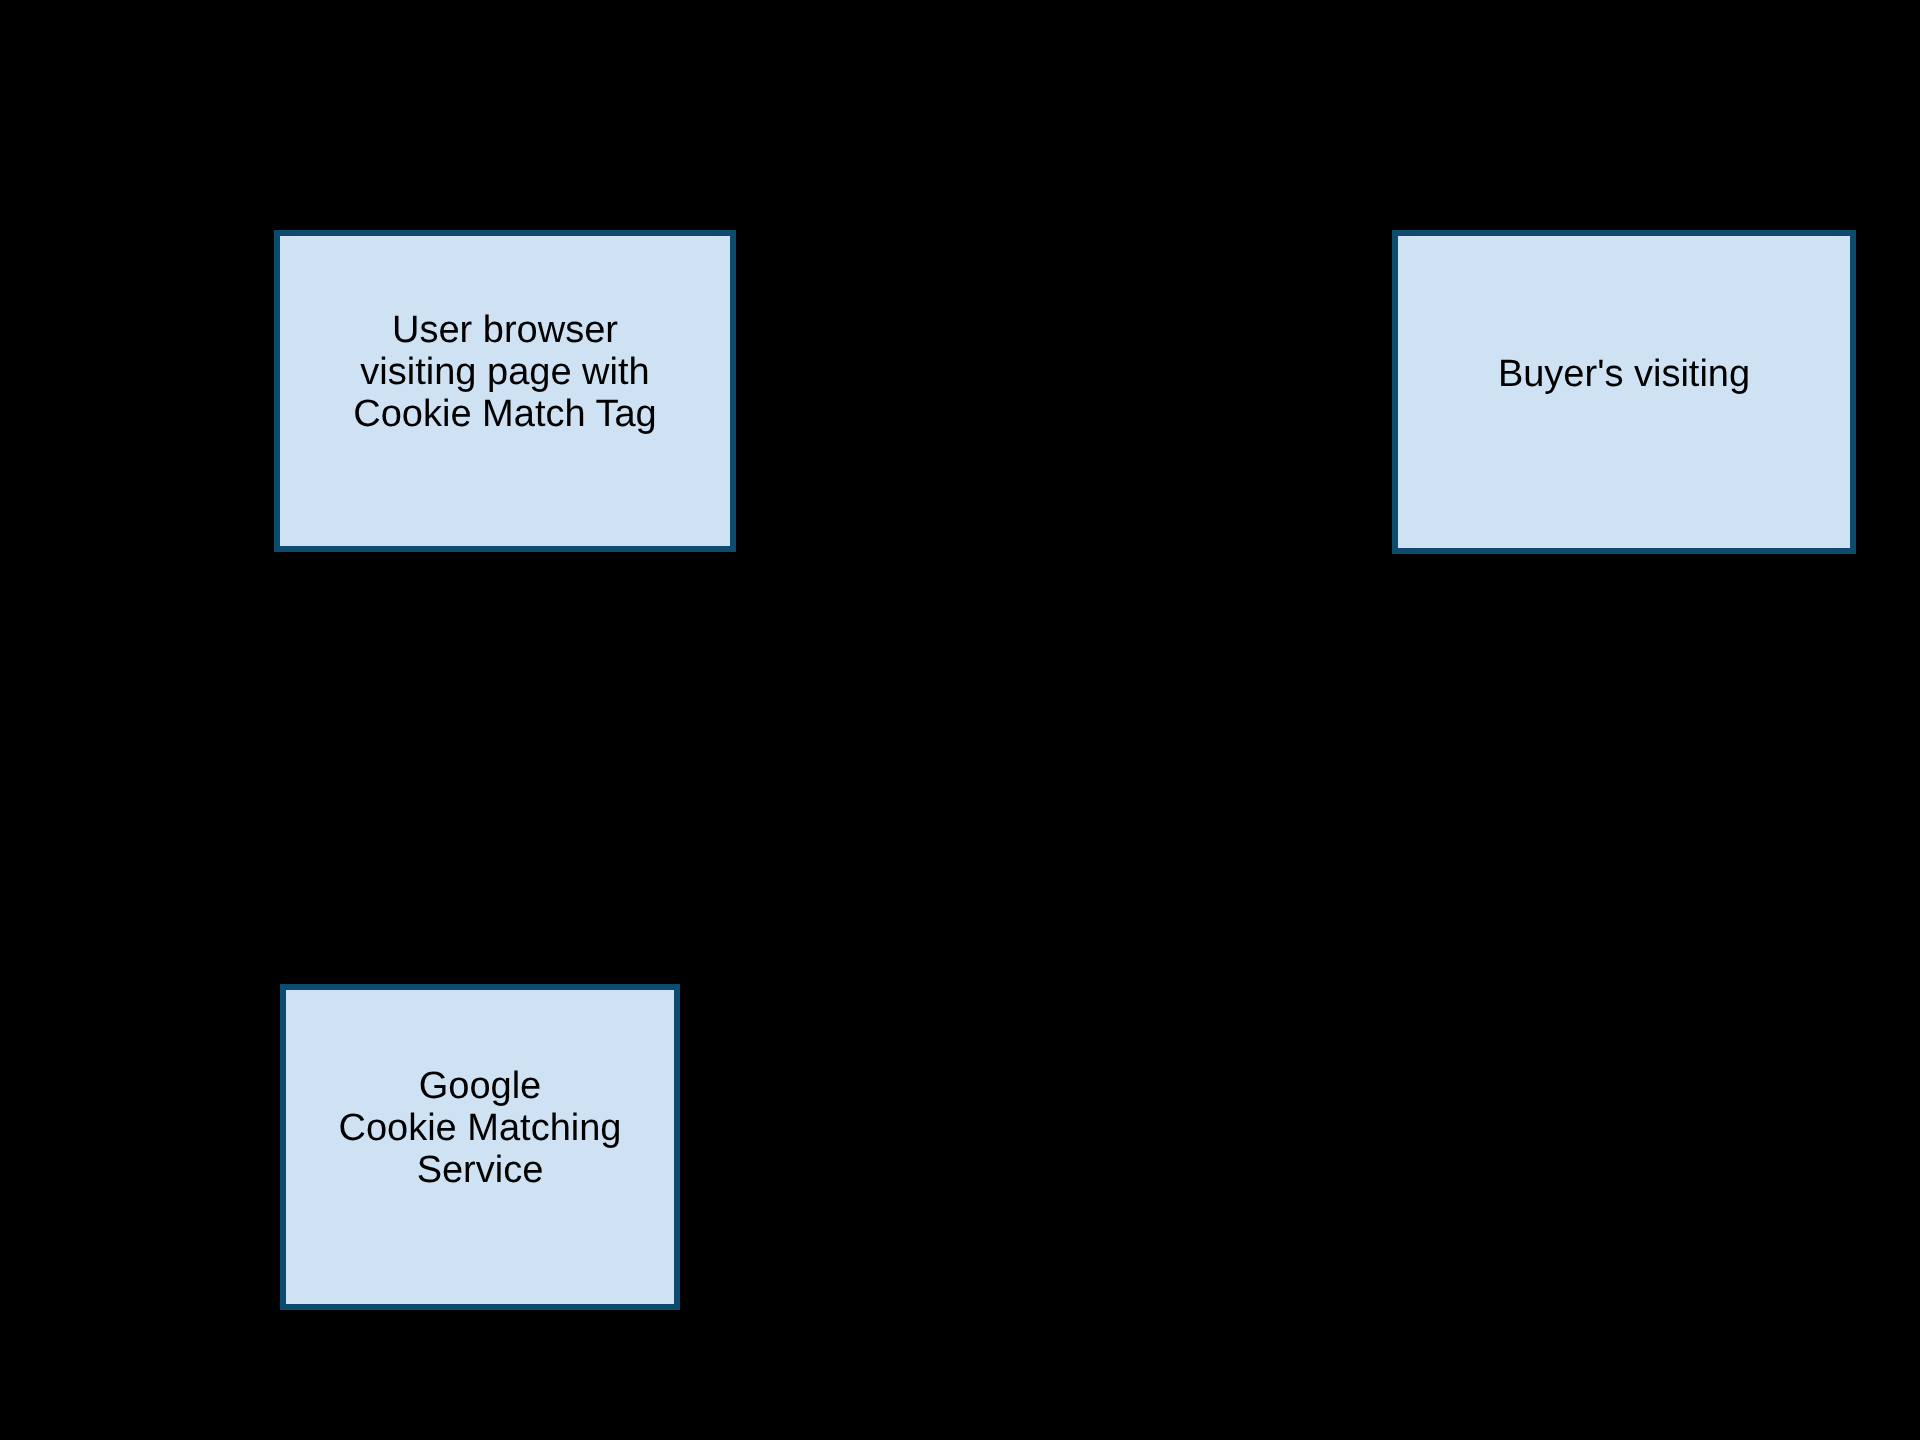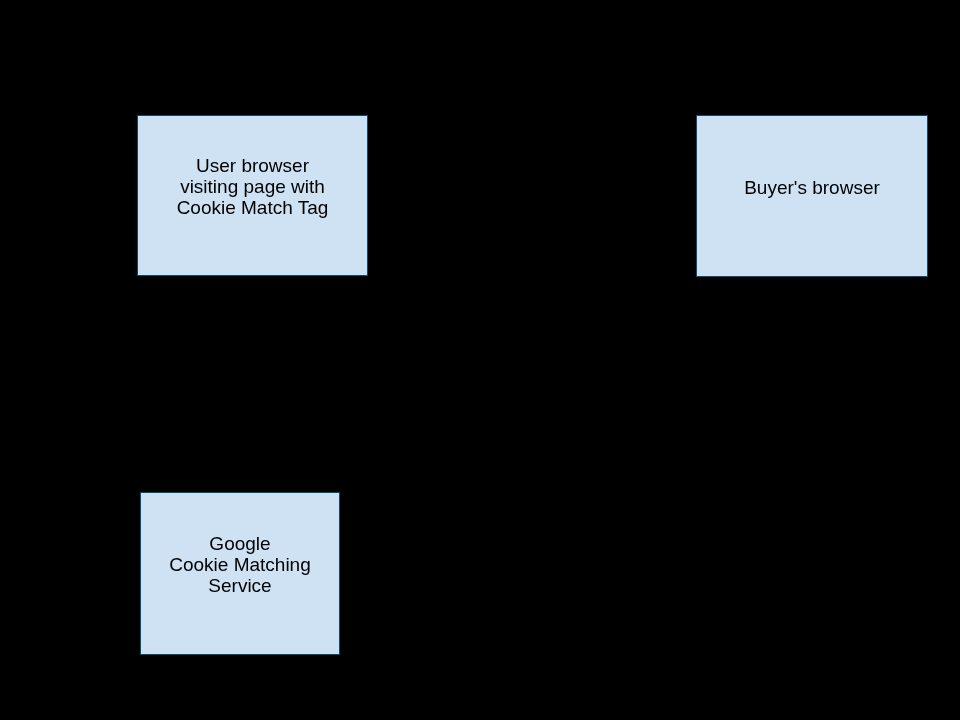--- a/index.html
+++ b/index.html
@@ -17,21 +17,21 @@
   .diagram-canvas {
     position: absolute;
     left: 0; top: 0;
     width: 960px;
     height: 720px;
     background: #000000;
   }
   .node {
     position: absolute;
     background: #cfe2f3;
-    border: 1px solid #0c4a6e; 
+    border: 3px solid #0c4a6e; 
     box-sizing: border-box;
     display: flex;
     align-items: center;
     justify-content: center;
     text-align: center;
   }
   .node-label {
     display: block;
     white-space: pre-line;      
     font-size: 19px;
@@ -57,21 +57,21 @@
 
 <div class="diagram-canvas">
 
   <div class="node node-user-browser">
     <span class="node-label">User browser
 visiting page with
 Cookie Match Tag</span>
   </div>
 
   <div class="node node-buyers-service">
-    <span class="node-label">Buyer's browser</span>
+    <span class="node-label">Buyer's visiting</span>
   </div>
 
   <div class="node node-google-cms">
     <span class="node-label">Google
 Cookie Matching
 Service</span>
   </div>
 
 </div>
 

